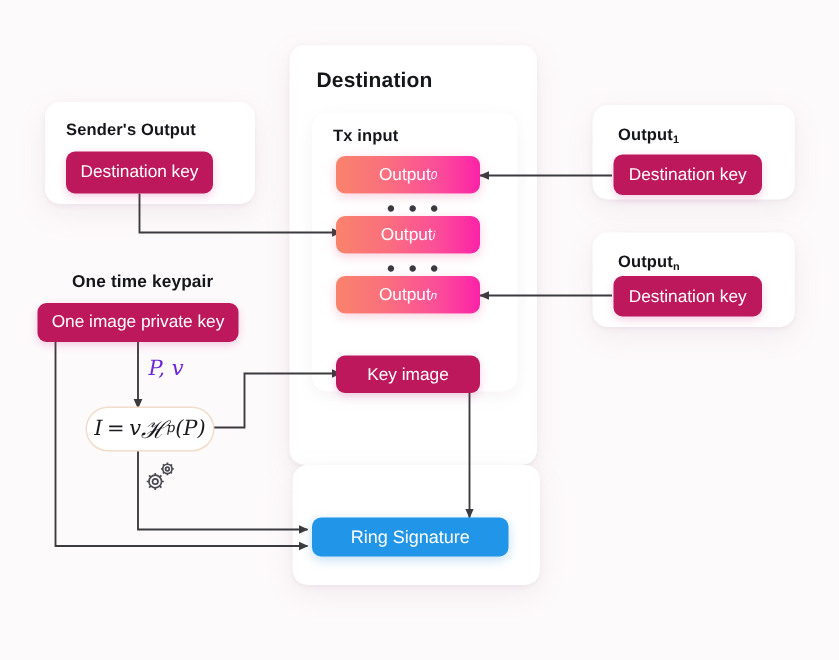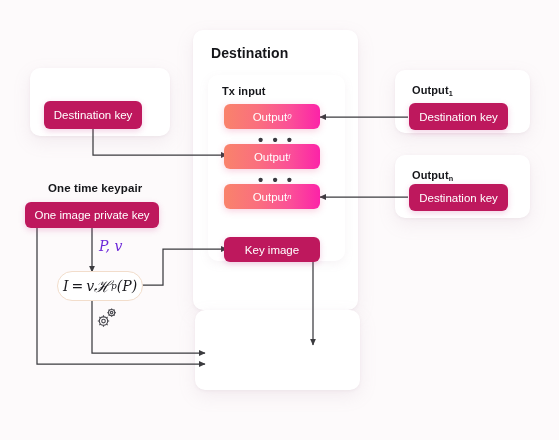--- a/index.html
+++ b/index.html
@@ -119,20 +119,21 @@
       <path d="M37,228 L37,364 L205,364"></path>
 
       <path d="M313,262 L313,345"></path>
     </g>
   </svg>
 
   <div class="card-title" style="left:211px;top:45px;font-size:14px;">Destination</div>
 
   <div class="card-title" style="left:222px;top:85px;font-size:11px;">Tx input</div>
 
+  <div class="card-title" style="left:44px;top:81px;font-size:11px;">Sender's Output</div>
 
   <div class="card-title" style="left:412px;top:84px;font-size:11px;">
     <span>Output</span><span class="sub">1</span>
   </div>
 
   <div class="card-title" style="left:412px;top:169px;font-size:11px;">
     <span>Output</span><span class="sub">n</span>
   </div>
 
   <div class="card-title" style="left:48px;top:182px;font-size:11.5px;">One time keypair</div>
@@ -190,14 +191,15 @@
                  M14.6,10.9 l-1.2,1.2 M7.6,17.9 l-1.2,1.2"></path>
         <circle cx="18.6" cy="6.6" r="3.1"></circle>
         <circle cx="18.6" cy="6.6" r="1.25"></circle>
         <path d="M18.6,2.4 v1.1 M18.6,9.7 v1.1 M14.4,6.6 h1.1 M21.7,6.6 h1.1
                  M15.6,3.6 l0.85,0.85 M20.7,8.7 l0.85,0.85
                  M21.6,3.6 l-0.85,0.85 M16.5,8.7 l-0.85,0.85"></path>
       </g>
     </svg>
   </div>
 
+  <div class="pill blue" style="left:208px;top:345px;width:131px;height:26px;font-size:12px;">Ring Signature</div>
 
 </div>
 
 </body></html>

